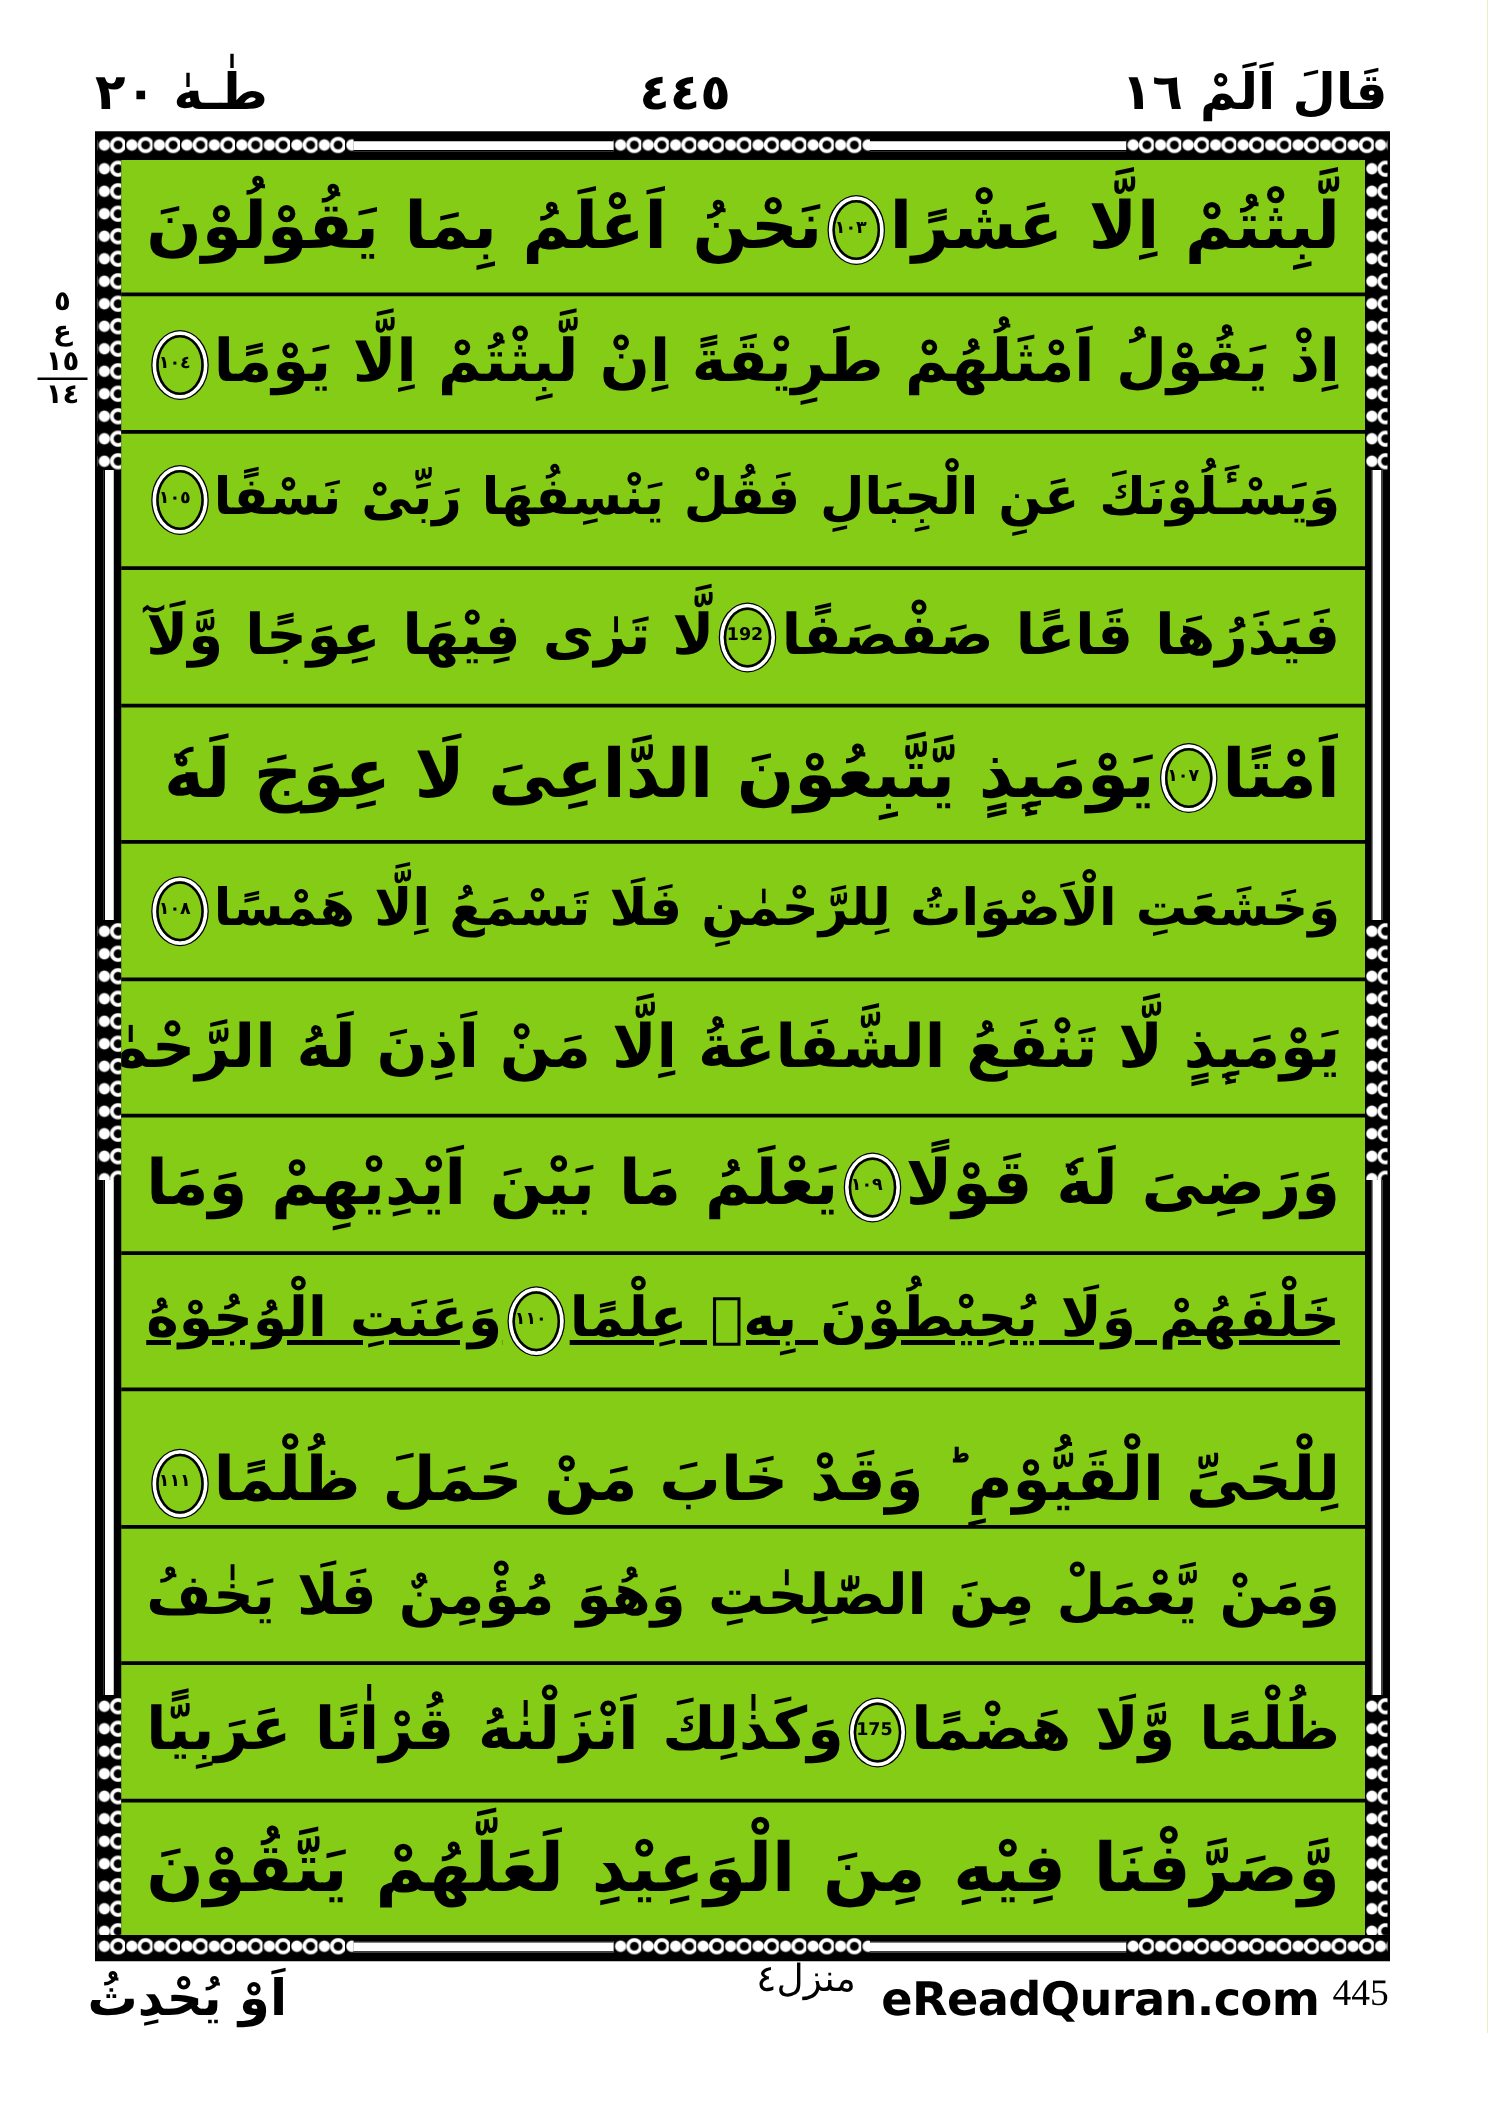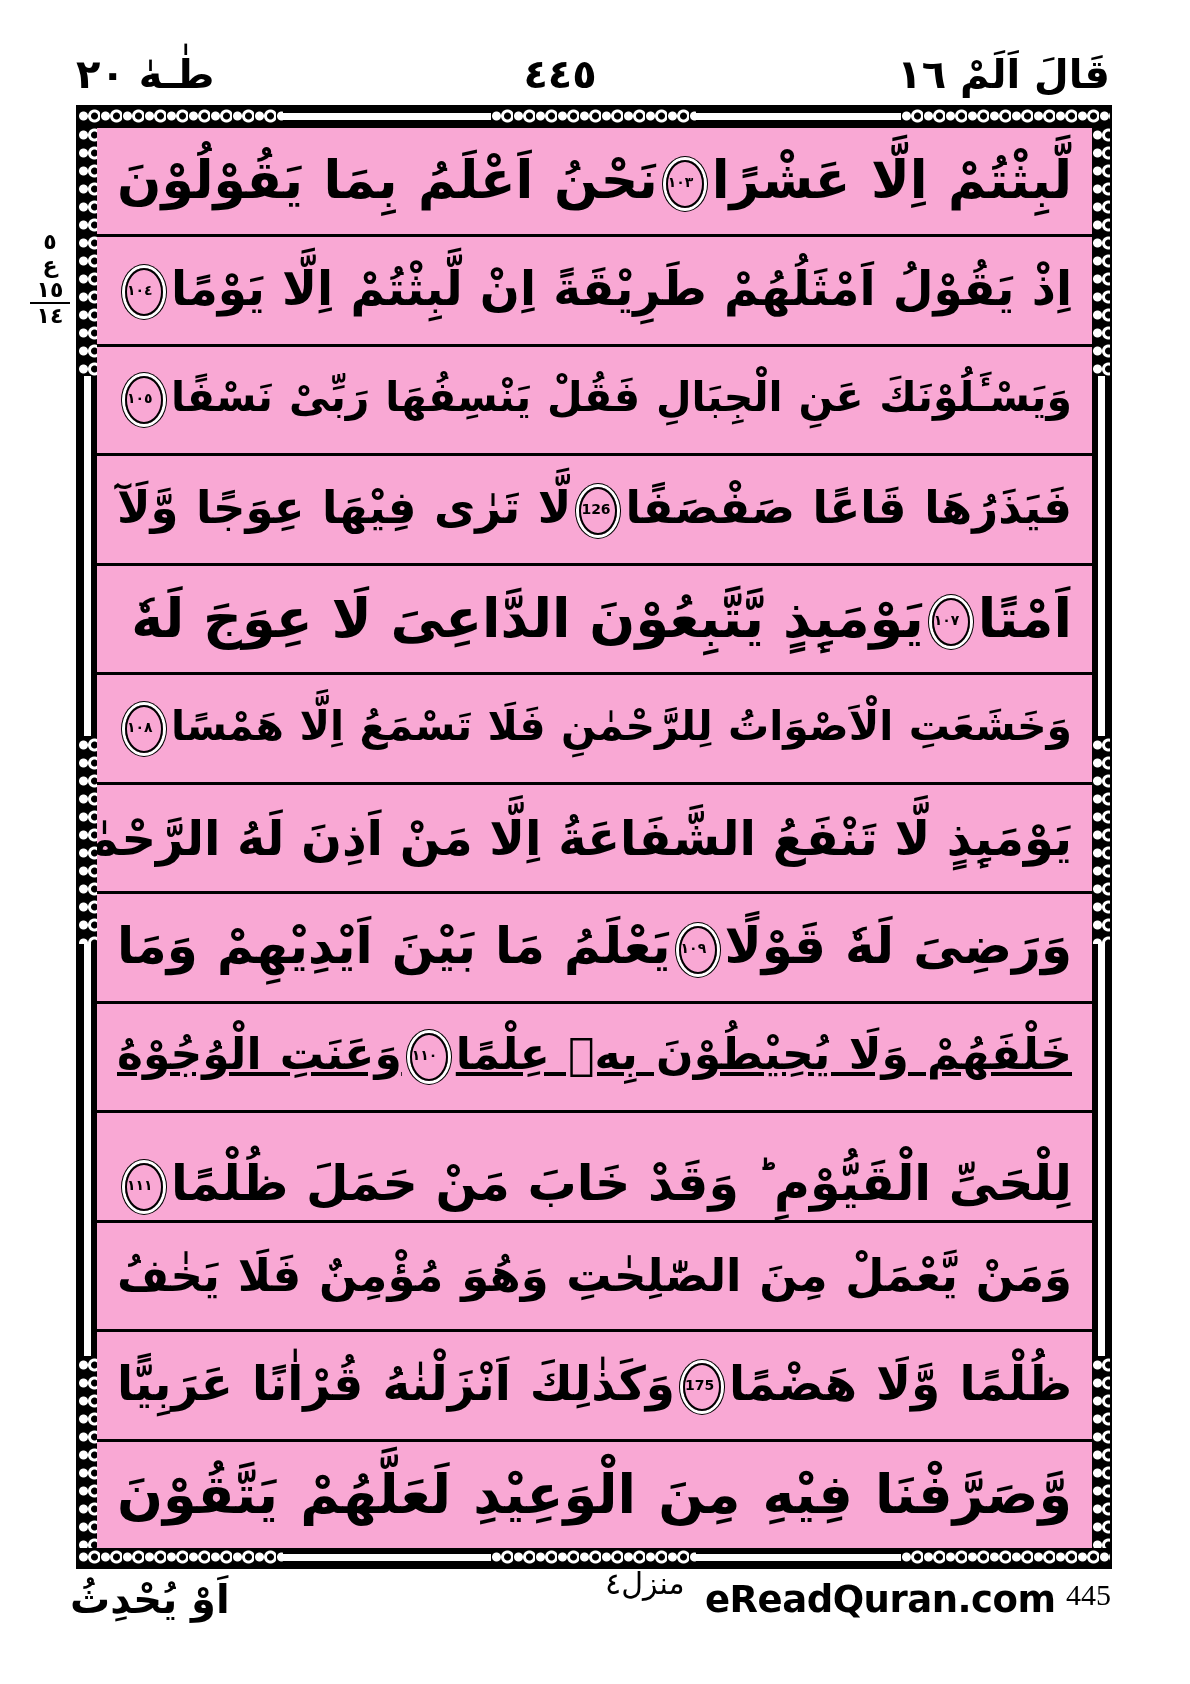--- a/index.html
+++ b/index.html
@@ -1,27 +1,27 @@
 <!DOCTYPE html>
 <html><head>
 <meta charset="utf-8">
 <style>
   html, body { margin: 0; padding: 0; background: #ffffff; }
   body { width: 1190px; height: 1684px; position: relative; overflow: hidden;
          font-family: "DejaVu Sans", sans-serif; color: #000; }
 
   .hdr { position: absolute; top: 44px; font-size: 40px; font-weight: bold; line-height: 60px; direction: rtl; white-space: nowrap; }
   #hdr-right { right: 80px; margin-left: 12px; }
-  #hdr-center { left: 16px; width: 1088px; text-align: center; direction: ltr; }
+  #hdr-center { left: 4px; width: 1088px; text-align: center; direction: ltr; }
   #hdr-left { left: 76px; direction: rtl; }
 
   
   .frame { position: absolute; left: 76px; top: 105px; width: 1036px; height: 1464px;
            background: #000; box-sizing: border-box; }
-  .frame-inner { position: absolute; left: 21px; top: 23px; right: 20px; bottom: 21px; background: #f9a8d4; }
+  .frame-inner { position: absolute; left: 21px; top: 23px; right: 20px; bottom: 21px; background: #84cc16; }
 
   
   .orn { position: absolute; background:
            radial-gradient(circle at 25% 50%, #fff 0 4px, transparent 5px) 0 0/22px 18px,
            radial-gradient(circle at 75% 50%, transparent 0 3px, #fff 4px 6px, transparent 7px) 0 0/22px 18px,
            #000; }
   .bar-h { position: absolute; height: 7px; background: #fff; border-top: 1px solid #000; border-bottom: 1px solid #000; }
   .bar-v { position: absolute; width: 7px; background: #fff; border-left: 1px solid #000; border-right: 1px solid #000; }
 
   
@@ -89,21 +89,21 @@
       <div class="line">
         <div class="line-text" style="width: 100%; display: block; font-size: 52px;"><span>لَّبِثْتُمْ اِلَّا عَشْرًا</span><span class="ayah">١٠٣</span><span>نَحْنُ اَعْلَمُ بِمَا يَقُوْلُوْنَ</span></div>
       </div>
       <div class="line">
         <div class="line-text" style="width: 100%; display: block; font-size: 47px;"><span>اِذْ يَقُوْلُ اَمْثَلُهُمْ طَرِيْقَةً اِنْ لَّبِثْتُمْ اِلَّا يَوْمًا</span><span class="ayah">١٠٤</span></div>
       </div>
       <div class="line">
         <div class="line-text" style="width: 100%; display: block; font-size: 41px;"><span>وَيَسْـَٔلُوْنَكَ عَنِ الْجِبَالِ فَقُلْ يَنْسِفُهَا رَبِّىْ نَسْفًا</span><span class="ayah">١٠٥</span></div>
       </div>
       <div class="line">
-        <div class="line-text" style="width: 100%; display: block; font-size: 45px;"><span>فَيَذَرُهَا قَاعًا صَفْصَفًا</span><span class="ayah">126</span><span>لَّا تَرٰى فِيْهَا عِوَجًا وَّلَآ</span></div>
+        <div class="line-text" style="width: 100%; display: block; font-size: 45px;"><span>فَيَذَرُهَا قَاعًا صَفْصَفًا</span><span class="ayah">192</span><span>لَّا تَرٰى فِيْهَا عِوَجًا وَّلَآ</span></div>
       </div>
       <div class="line">
         <div class="line-text" style="width: 100%; display: block; font-size: 54px; margin-left: 48px;"><span>اَمْتًا</span><span class="ayah">١٠٧</span><span>يَوْمَىِٕذٍ يَّتَّبِعُوْنَ الدَّاعِىَ لَا عِوَجَ لَهٗ</span></div>
       </div>
       <div class="line">
         <div class="line-text" style="width: 100%; display: block; font-size: 41px;"><span>وَخَشَعَتِ الْاَصْوَاتُ لِلرَّحْمٰنِ فَلَا تَسْمَعُ اِلَّا هَمْسًا</span><span class="ayah">١٠٨</span></div>
       </div>
       <div class="line">
         <div class="line-text" style="width: 100%; display: block; font-size: 48px;"><span>يَوْمَىِٕذٍ لَّا تَنْفَعُ الشَّفَاعَةُ اِلَّا مَنْ اَذِنَ لَهُ الرَّحْمٰنُ</span></div>
       </div>

